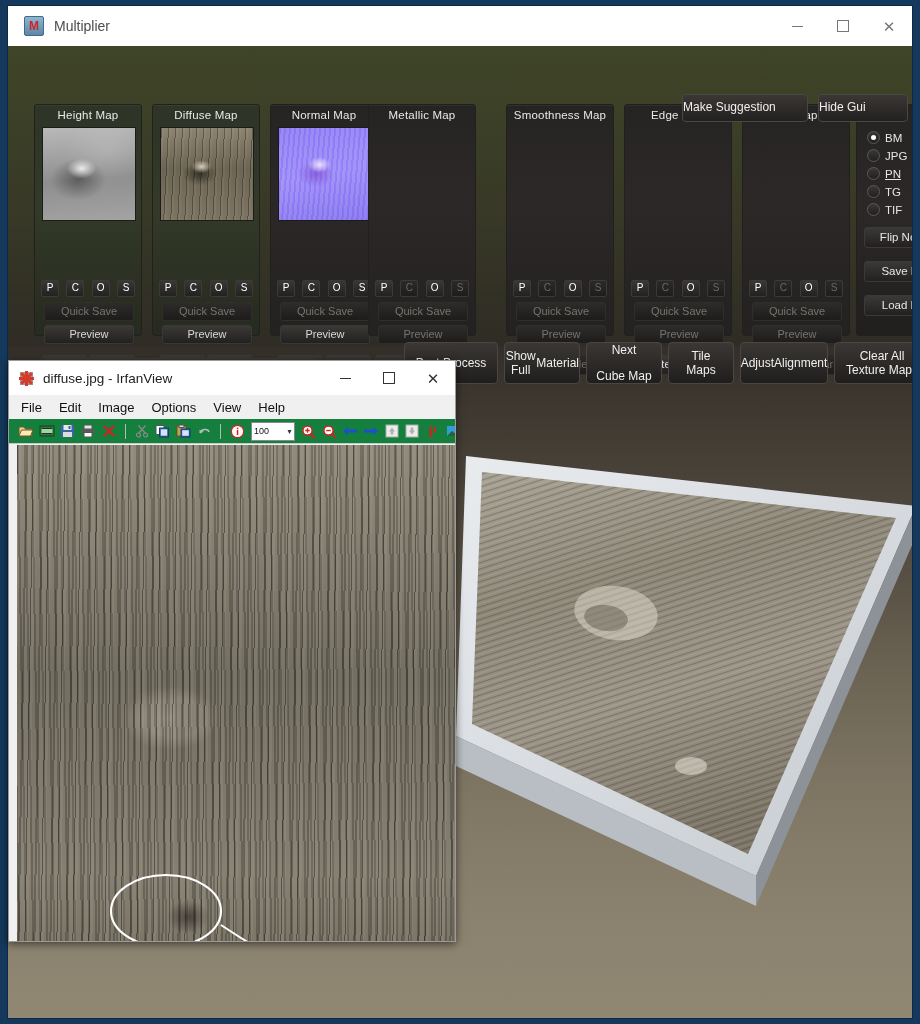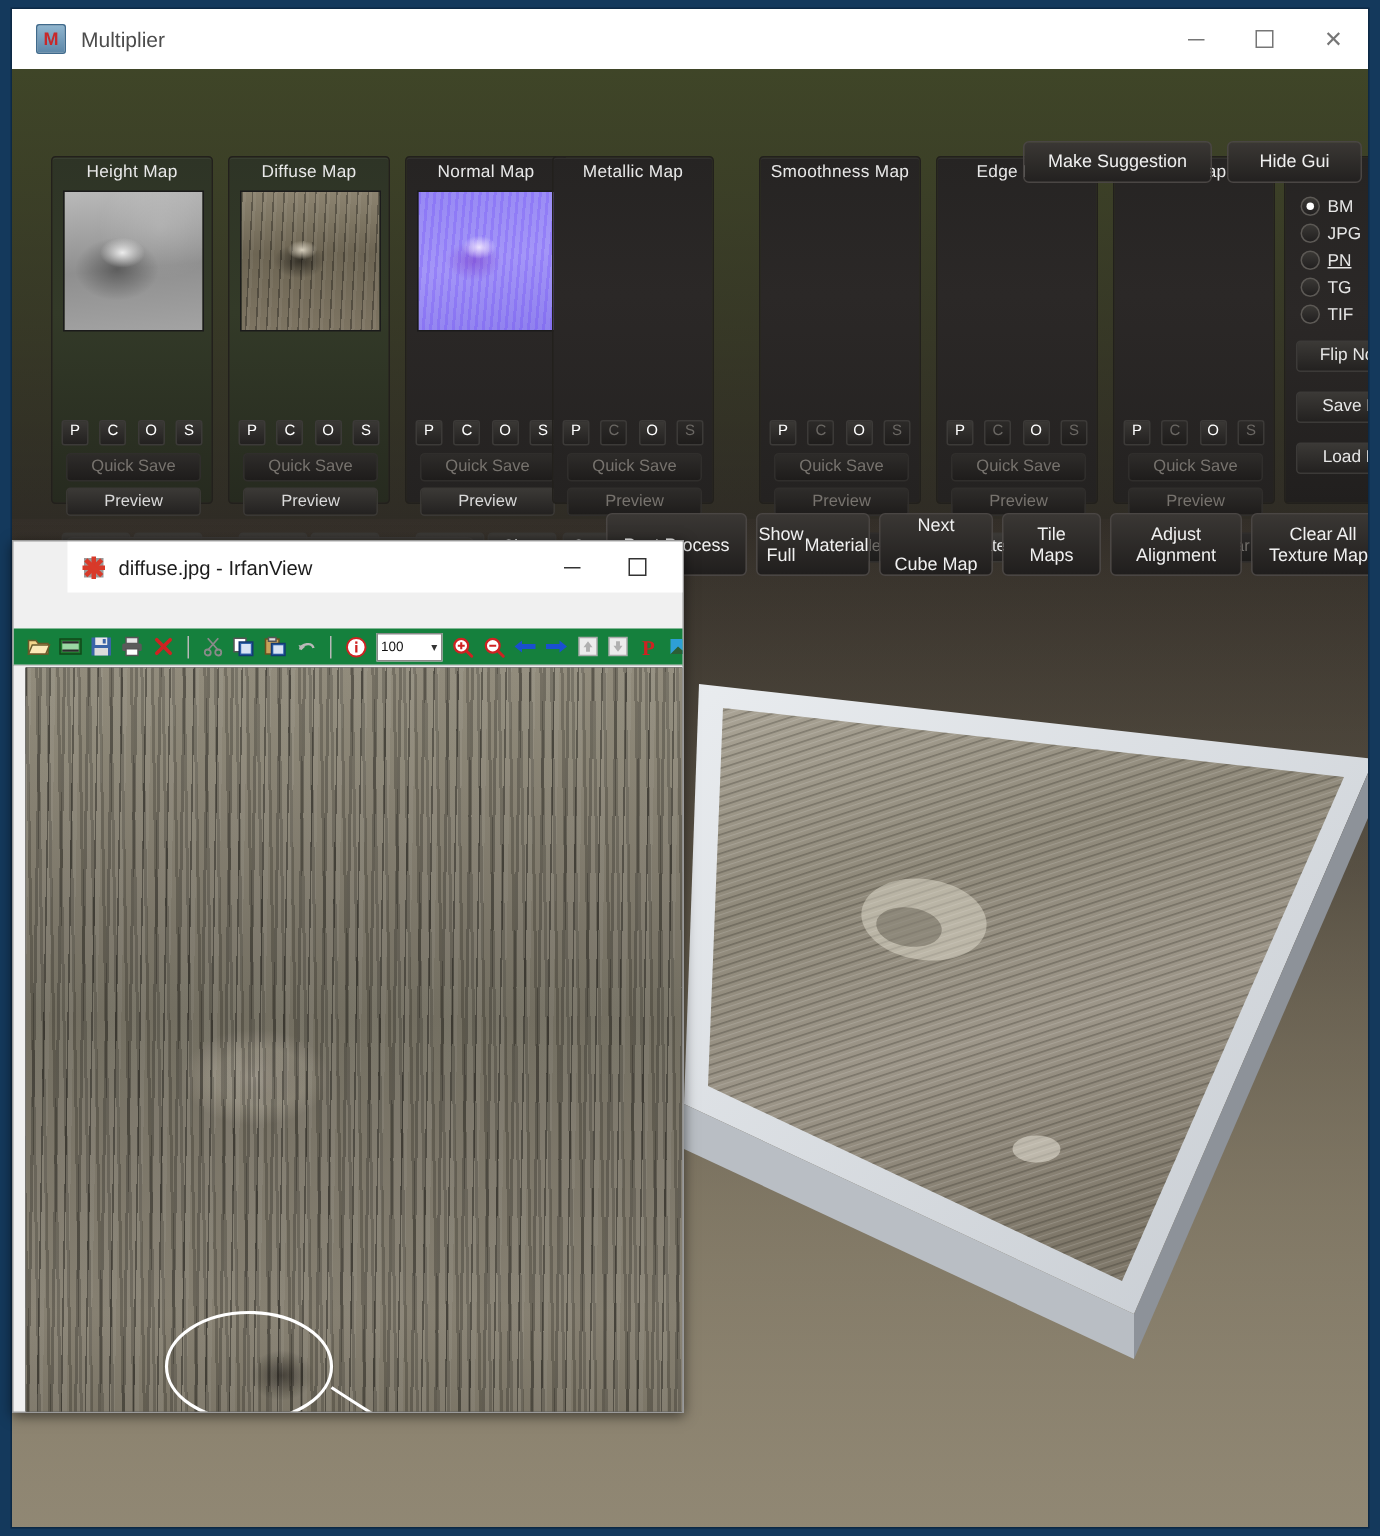--- a/index.html
+++ b/index.html
@@ -142,21 +142,21 @@
       radial-gradient(26px 18px at 40% 50%, rgba(120,60,200,0.55), rgba(0,0,0,0) 72%),
       repeating-linear-gradient(95deg, rgba(140,110,255,0.35) 0 2px, rgba(190,180,255,0.25) 2px 5px),
       linear-gradient(170deg,#8a7bf0,#9b8cf5 50%,#7f6fe8);
   }
 
   
   .topbtn{
     position:absolute;height:26px;border-radius:4px;
     border:1px solid #4a4644;
     background:linear-gradient(180deg,#3a3734,#232120);
-    font-size:12px;color:#efefef;text-align:center;line-height:25px;
+    font-size:12px;color:#efefef;text-align:left;line-height:25px;
   }
   #btn-suggest{left:674px;top:48px;width:124px;}
   #btn-hidegui{left:810px;top:48px;width:88px;}
 
   
   #rightpanel{
     position:absolute;left:848px;top:58px;width:56px;height:230px;
     border:1px solid #22201c;border-radius:3px 0 0 3px;
     background:linear-gradient(180deg,#262423,#2b2827 45%,#211f1e);
     overflow:hidden;
@@ -213,21 +213,21 @@
   
   #irfan{
     position:absolute;left:8px;top:360px;width:446px;height:580px;
     background:#f0f0f0;border:1px solid #9a9a9a;
     box-shadow:0 2px 8px rgba(0,0,0,0.55);
     overflow:hidden;
     font-family:"Liberation Sans", sans-serif;
   }
   #irf-title{
     position:absolute;left:0;top:0;width:446px;height:34px;background:#ffffff;
-    display:flex;align-items:center;margin-left:36px;
+    display:flex;align-items:center;
   }
   #irf-title .iicon{
     width:17px;height:17px;margin-left:9px;margin-right:8px;position:relative;
   }
   #irf-title .ttxt{font-size:13.5px;color:#1c1c1c;}
   #irf-title .wbtns{margin-left:auto;display:flex;height:34px;}
   #irf-title .wbtn{width:44px;height:34px;display:flex;align-items:center;justify-content:center;color:#333;}
   #irf-title .wbtn .gl-min{display:block;width:11px;height:1px;background:#333;}
   #irf-title .wbtn .gl-max{display:block;width:10px;height:10px;border:1px solid #333;}
   #irf-title .wbtn .gl-close{display:block;font-size:15px;color:#333;line-height:1;}
@@ -507,21 +507,21 @@
         <span>Material</span>
       </div>
       <div class="actbtn" style="left:578px;width:74px;flex-direction:column;justify-content:space-between;">
         <span>Next</span>
         <span>Cube Map</span>
       </div>
       <div class="actbtn" style="left:660px;width:64px;flex-direction:column;">
         <span>Tile</span>
         <span>Maps</span>
       </div>
-      <div class="actbtn" style="left:732px;width:86px;flex-direction:column;">
+      <div class="actbtn" style="left:732px;width:86px;">
         <span>Adjust</span>
         <span>Alignment</span>
       </div>
       <div class="actbtn" style="left:826px;width:94px;flex-direction:column;">
         <span>Clear All</span>
         <span>Texture Maps</span>
       </div>
 
       <div id="fullmat">
         <div class="fm-title">Full Material</div>
@@ -553,20 +553,28 @@
           </div>
         <div class="wbtn">
             <span class="gl-max"></span>
           </div>
         <div class="wbtn">
             <span class="gl-close">✕</span>
           </div>
       </div>
     </div>
 
+    <div id="irf-menu">
+      <div class="mi">File</div>
+      <div class="mi">Edit</div>
+      <div class="mi">Image</div>
+      <div class="mi">Options</div>
+      <div class="mi">View</div>
+      <div class="mi">Help</div>
+    </div>
 
     <div id="irf-toolbar">
       <div class="tb">
         <svg width="16" height="14" viewBox="0 0 16 14">
             <path d="M1 12V3h5l1.5 2H14v7z" fill="#f3d48a" stroke="#6b5a2a"></path>
             <path d="M1 12l2.5-6H15l-2.5 6z" fill="#fbe9b8" stroke="#6b5a2a"></path>
           </svg>
       </div>
       <div class="tb">
         <svg width="16" height="14" viewBox="0 0 16 14">

